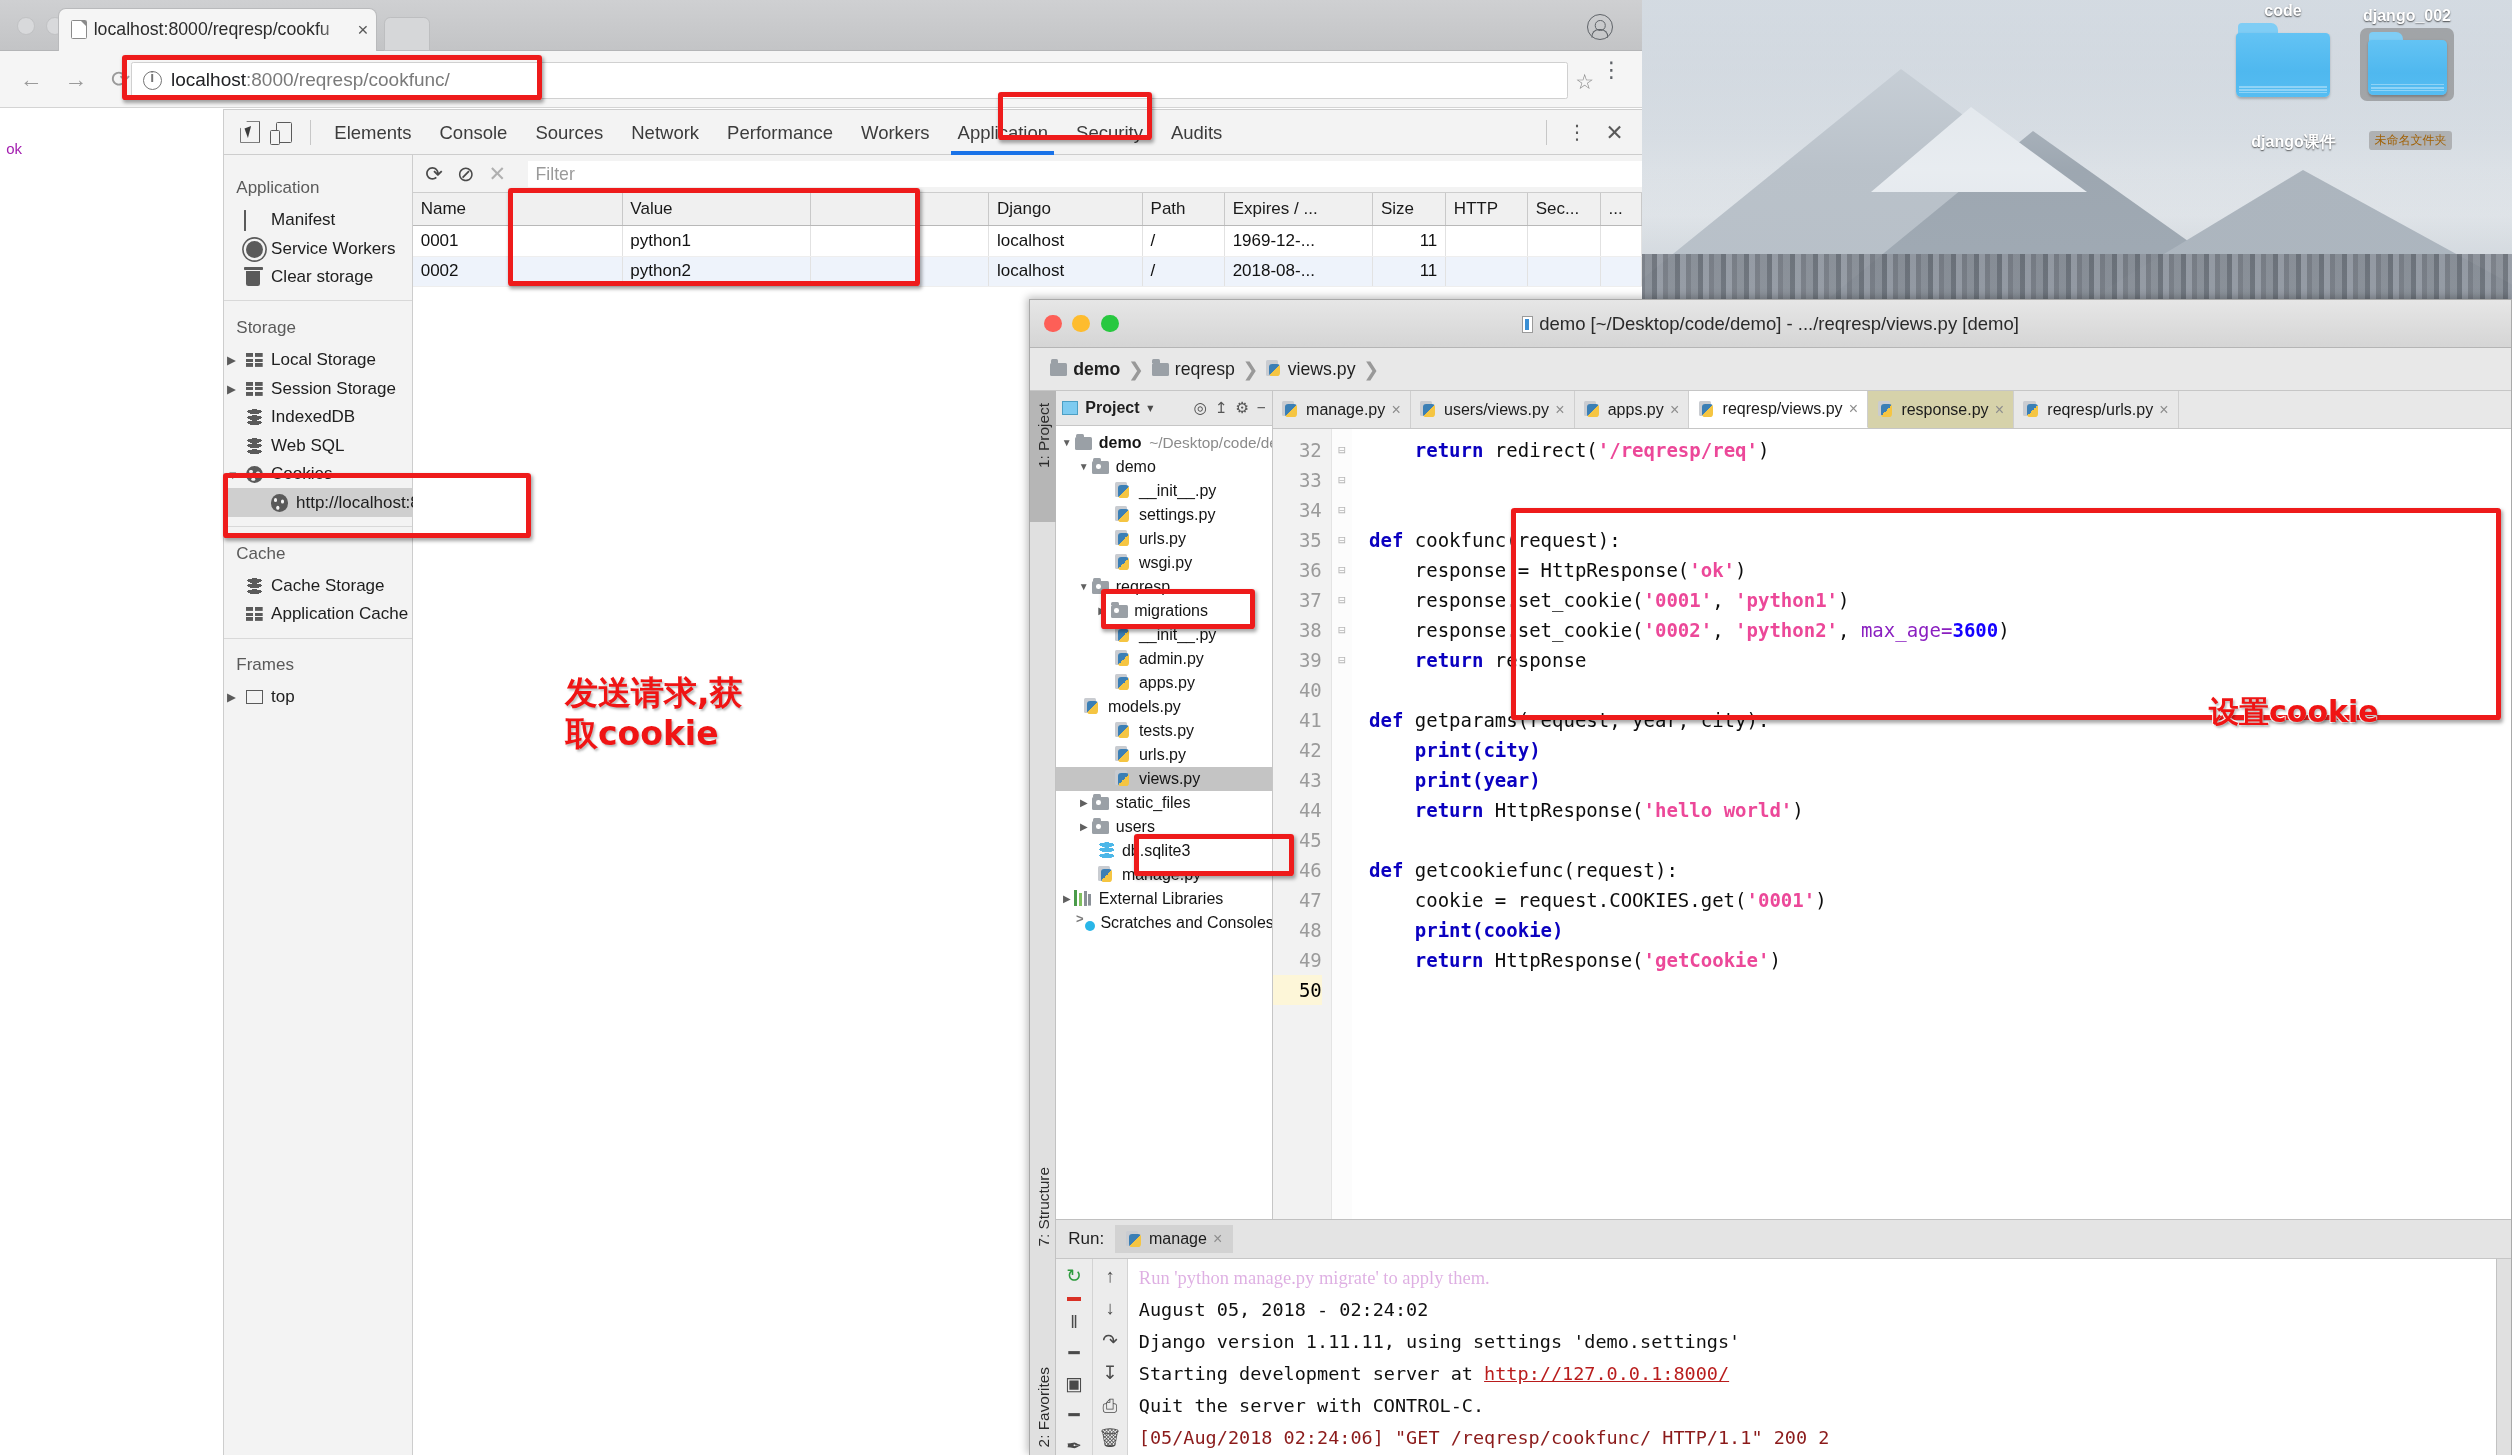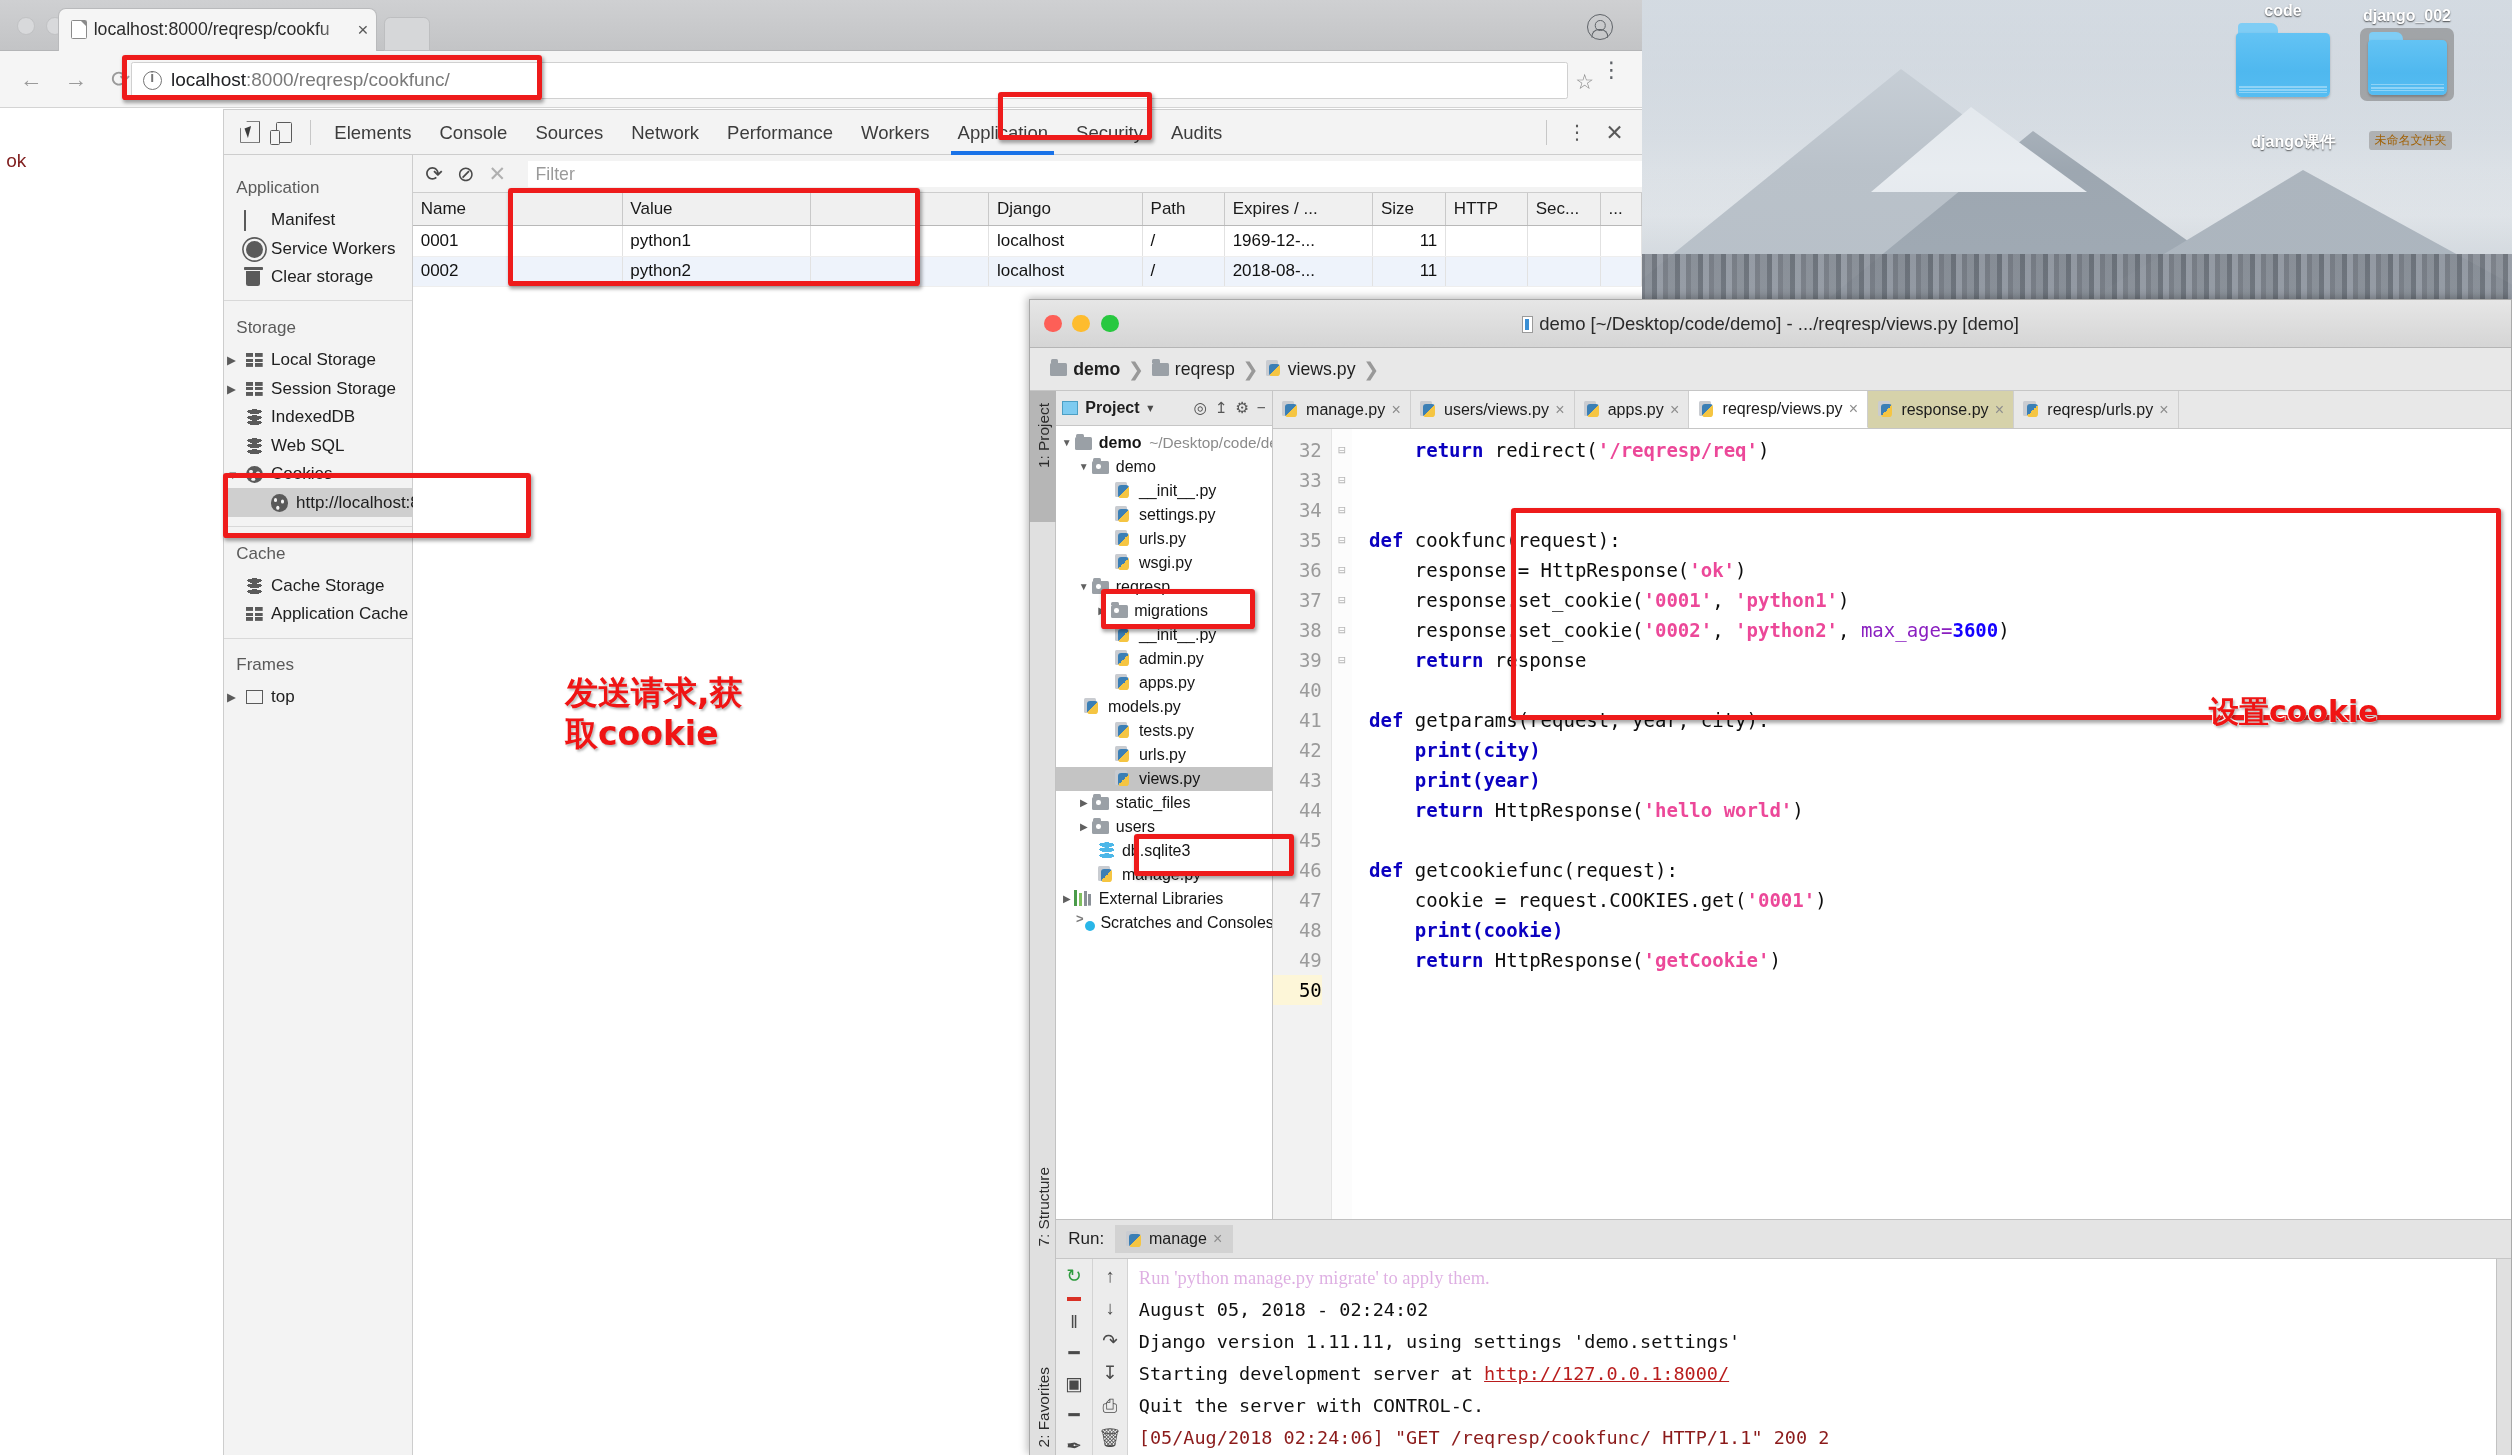--- a/index.html
+++ b/index.html
@@ -156,21 +156,21 @@
     margin-right: 9.2px; flex: none; position: relative;
   }
   .info-circle::after { content:"i"; position:absolute; left:0; right:0; top:-3.1px; text-align:center;
     font-size:14px; font-weight:bold; color:#757575; font-style:normal;}
   .url-host { color: #202124; }
   .url-rest { color: #7a7a7a; }
   .star-icon { position: absolute; right: 48px; top: 18.5px; font-size: 21px; color: #8a8a8a; }
   .kebab { position: absolute; right: 20px; top: 15.4px; font-size: 21.6px; color: #5f6368; letter-spacing: 0; line-height: 8.5px;}
 
   .page-body { position: absolute; left: 0; top: 109px; width: 1642px; bottom: 0; background: #fff; }
-  .page-ok { position: absolute; left: 6.2px; top: 31px; font-size: 19px; color: #7f1d1d; margin-top: 10px; }
+  .page-ok { position: absolute; left: 6.2px; top: 31px; font-size: 15px; color: #a21caf; }
 
   
   .devtools {
     position: absolute; left: 223px; top: 109px; width: 1419px; height: 1347px;
     background: #f3f3f3; border-left: 0.8px solid #cdcdcd; border-top: 0.8px solid #cdcdcd;
   }
   .dt-tabbar {
     height: 45px; background: #f3f3f3; border-bottom: 0.8px solid #cdcdcd;
     display: flex; align-items: center; padding-left: 9.2px; position: relative;
   }

